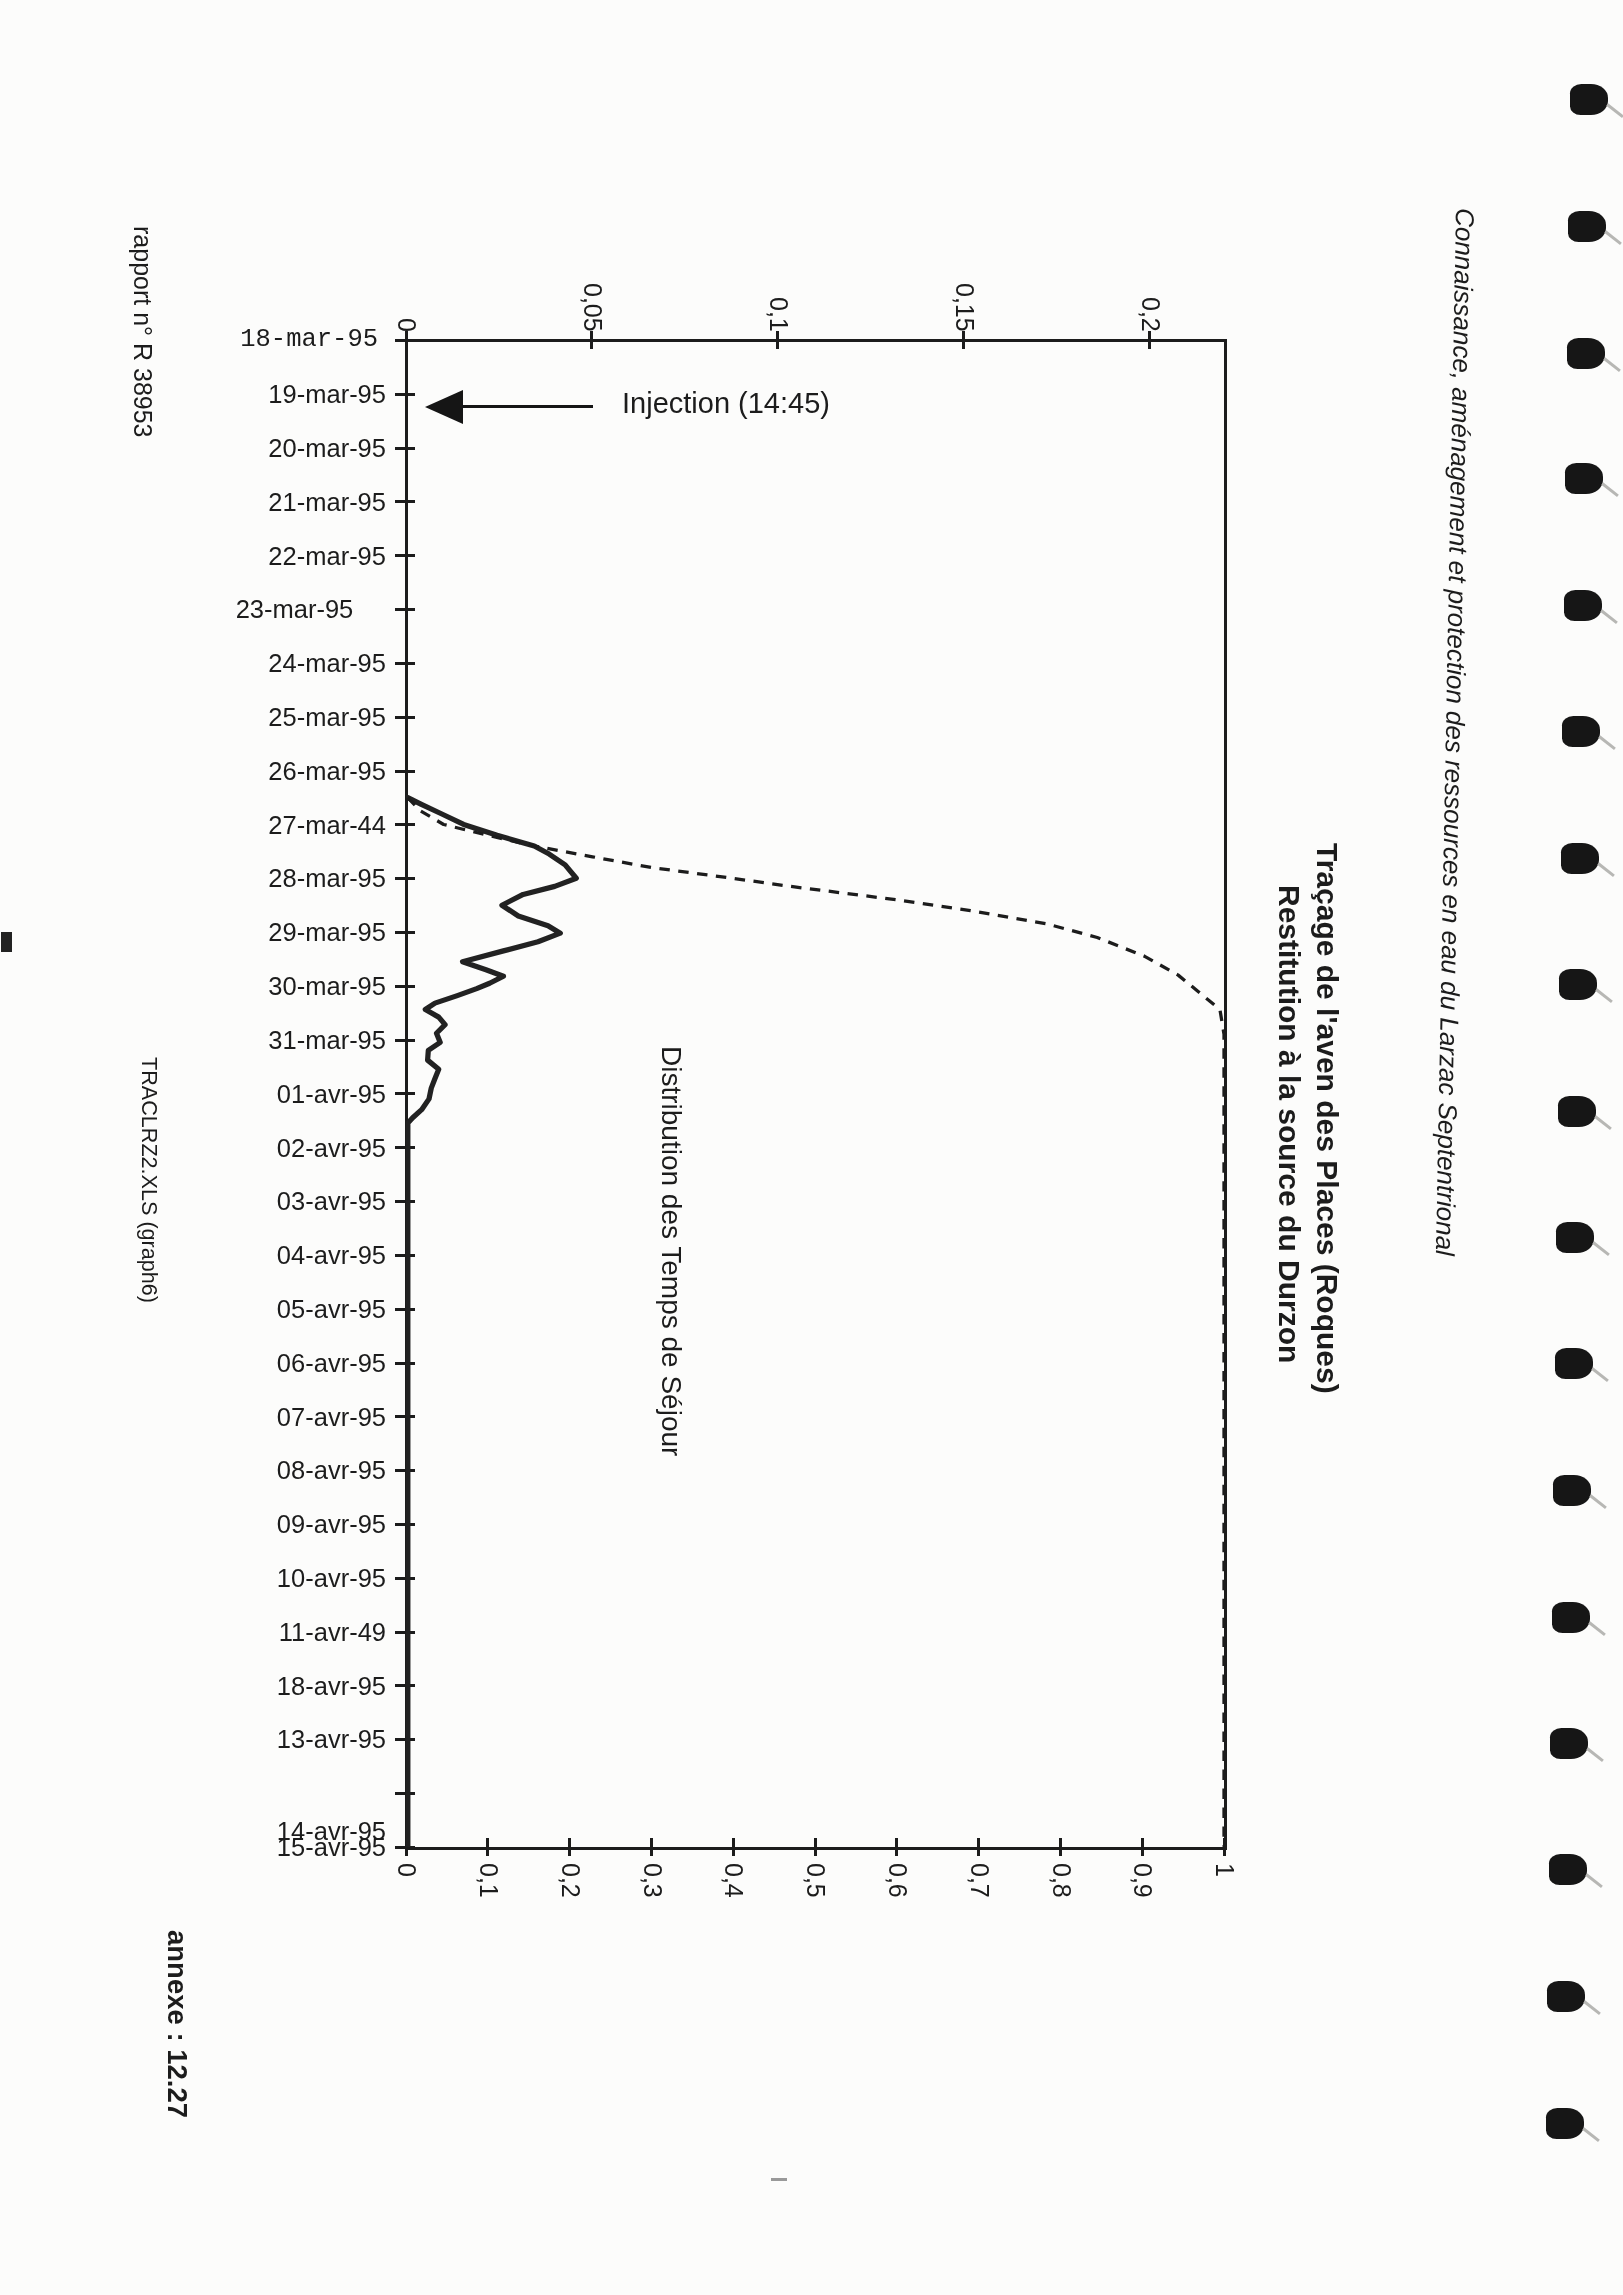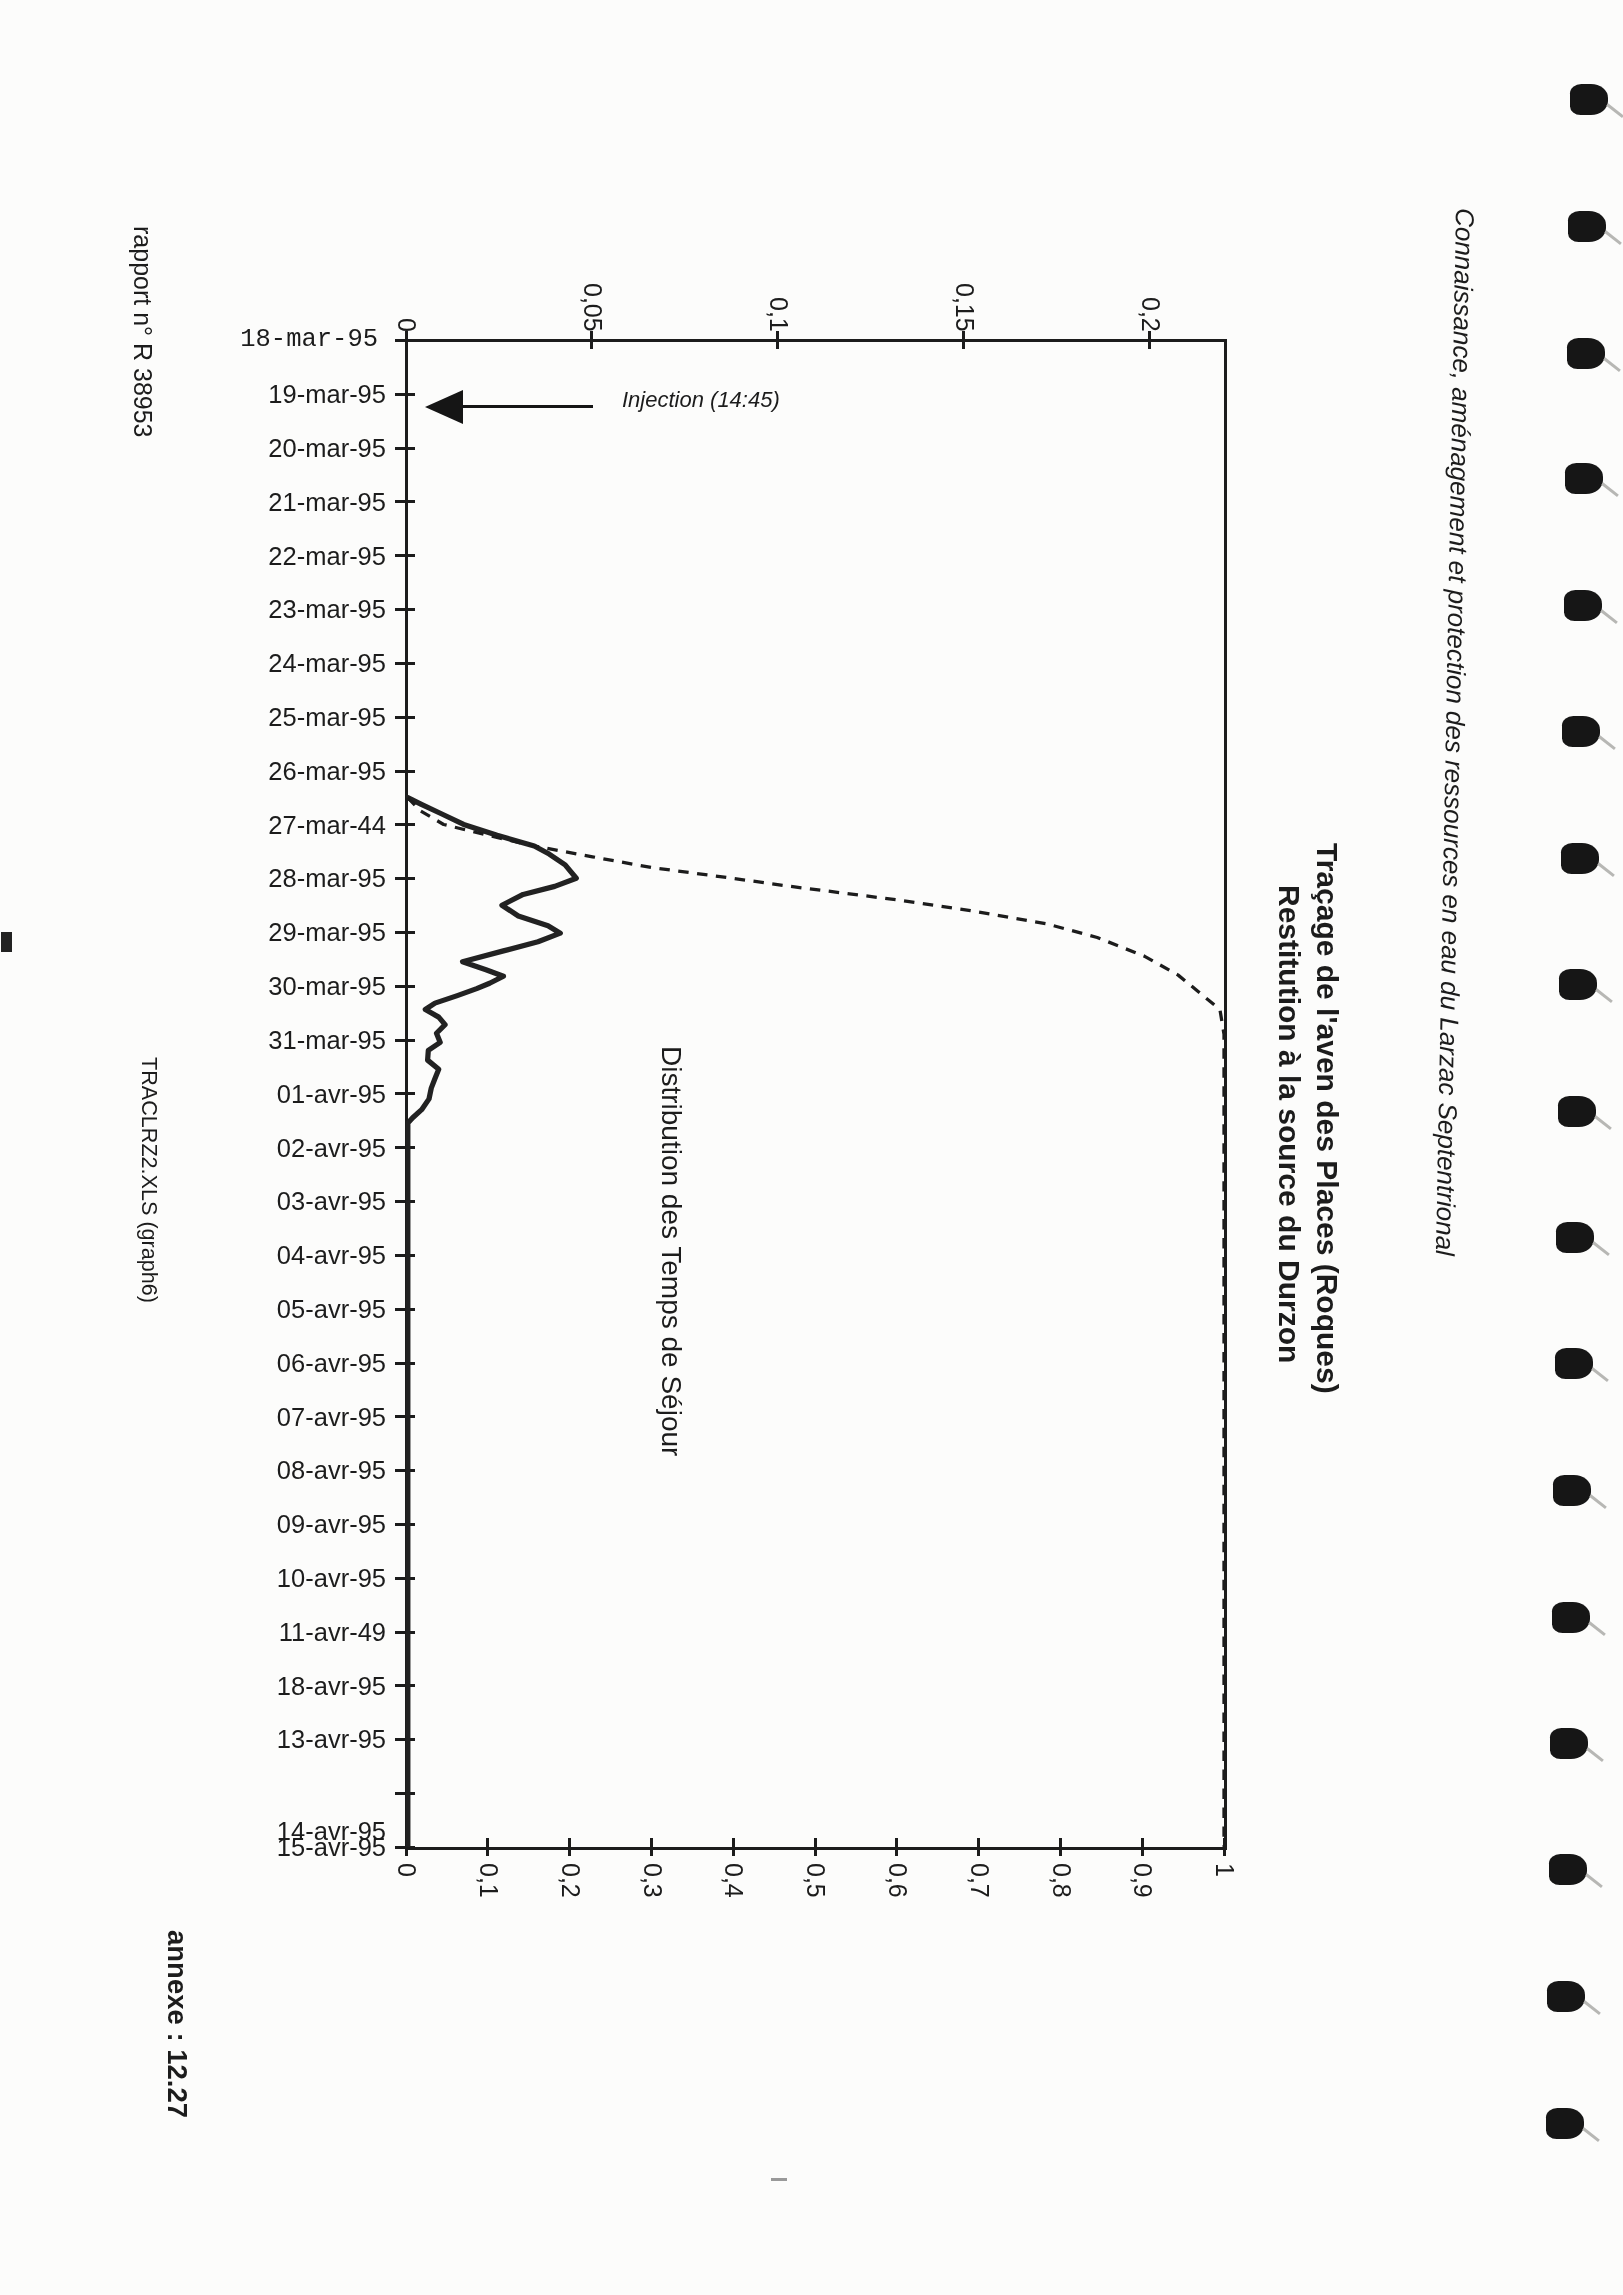--- a/index.html
+++ b/index.html
@@ -19,21 +19,21 @@
   .inner-label{left:655px;top:1046px;font-size:28px;}
   
   .axis{background:#1c1c1c;}
   .tick{background:#1c1c1c;}
   .axis-label{font-size:25px;}
   .date-label{position:absolute;width:183px;text-align:right;font-size:25.5px;line-height:30px;}
   
   .arrow-head{width:0;height:0;border-top:17px solid transparent;border-bottom:17px solid transparent;
               border-right:38px solid #151515;}
   .arrow-shaft{background:#151515;}
-  .injection-label{font-size:22px;font-style:italic;}
+  .injection-label{font-size:29px;}
   
   .bind-mark{position:absolute;width:38px;height:31px;background:#161616;
              border-radius:30% 45% 45% 28%;}
   .bind-mark .tail{position:absolute;width:19.6px;height:3.3px;background:#b7b7b4;
                    right:-17px;bottom:2.6px;transform:rotate(38deg);}
   .speck{position:absolute;background:#555;}
 </style>
 </head>
 <body>
 
@@ -58,21 +58,21 @@
       <div class="date-label" style="left: 195px; top: 325px; font-family: Liberation Mono, monospace;">18-mar-95</div>
       <div class="abs tick" style="left: 395px; top: 393px; width: 19.6px; height: 2.6px;"></div>
       <div class="date-label" style="left: 203px; top: 379px;">19-mar-95</div>
       <div class="abs tick" style="left: 395px; top: 447px; width: 19.6px; height: 2.6px;"></div>
       <div class="date-label" style="left: 203px; top: 433px;">20-mar-95</div>
       <div class="abs tick" style="left: 395px; top: 500px; width: 19.6px; height: 2.6px;"></div>
       <div class="date-label" style="left: 203px; top: 487px;">21-mar-95</div>
       <div class="abs tick" style="left: 395px; top: 554px; width: 19.6px; height: 2.6px;"></div>
       <div class="date-label" style="left: 203px; top: 541px;">22-mar-95</div>
       <div class="abs tick" style="left: 395px; top: 608px; width: 19.6px; height: 2.6px;"></div>
-      <div class="date-label" style="left: 203px; top: 594px;">23-mar-95</div>
+      <div class="date-label" style="left: 203px; top: 594px; text-align: center;">23-mar-95</div>
       <div class="abs tick" style="left: 395px; top: 662px; width: 19.6px; height: 2.6px;"></div>
       <div class="date-label" style="left: 203px; top: 648px;">24-mar-95</div>
       <div class="abs tick" style="left: 395px; top: 716px; width: 19.6px; height: 2.6px;"></div>
       <div class="date-label" style="left: 203px; top: 702px;">25-mar-95</div>
       <div class="abs tick" style="left: 395px; top: 770px; width: 19.6px; height: 2.6px;"></div>
       <div class="date-label" style="left: 203px; top: 756px;">26-mar-95</div>
       <div class="abs tick" style="left: 395px; top: 823px; width: 19.6px; height: 2.6px;"></div>
       <div class="date-label" style="left: 203px; top: 810px;">27-mar-44</div>
       <div class="abs tick" style="left: 395px; top: 877px; width: 19.6px; height: 2.6px;"></div>
       <div class="date-label" style="left: 203px; top: 863px;">28-mar-95</div>

